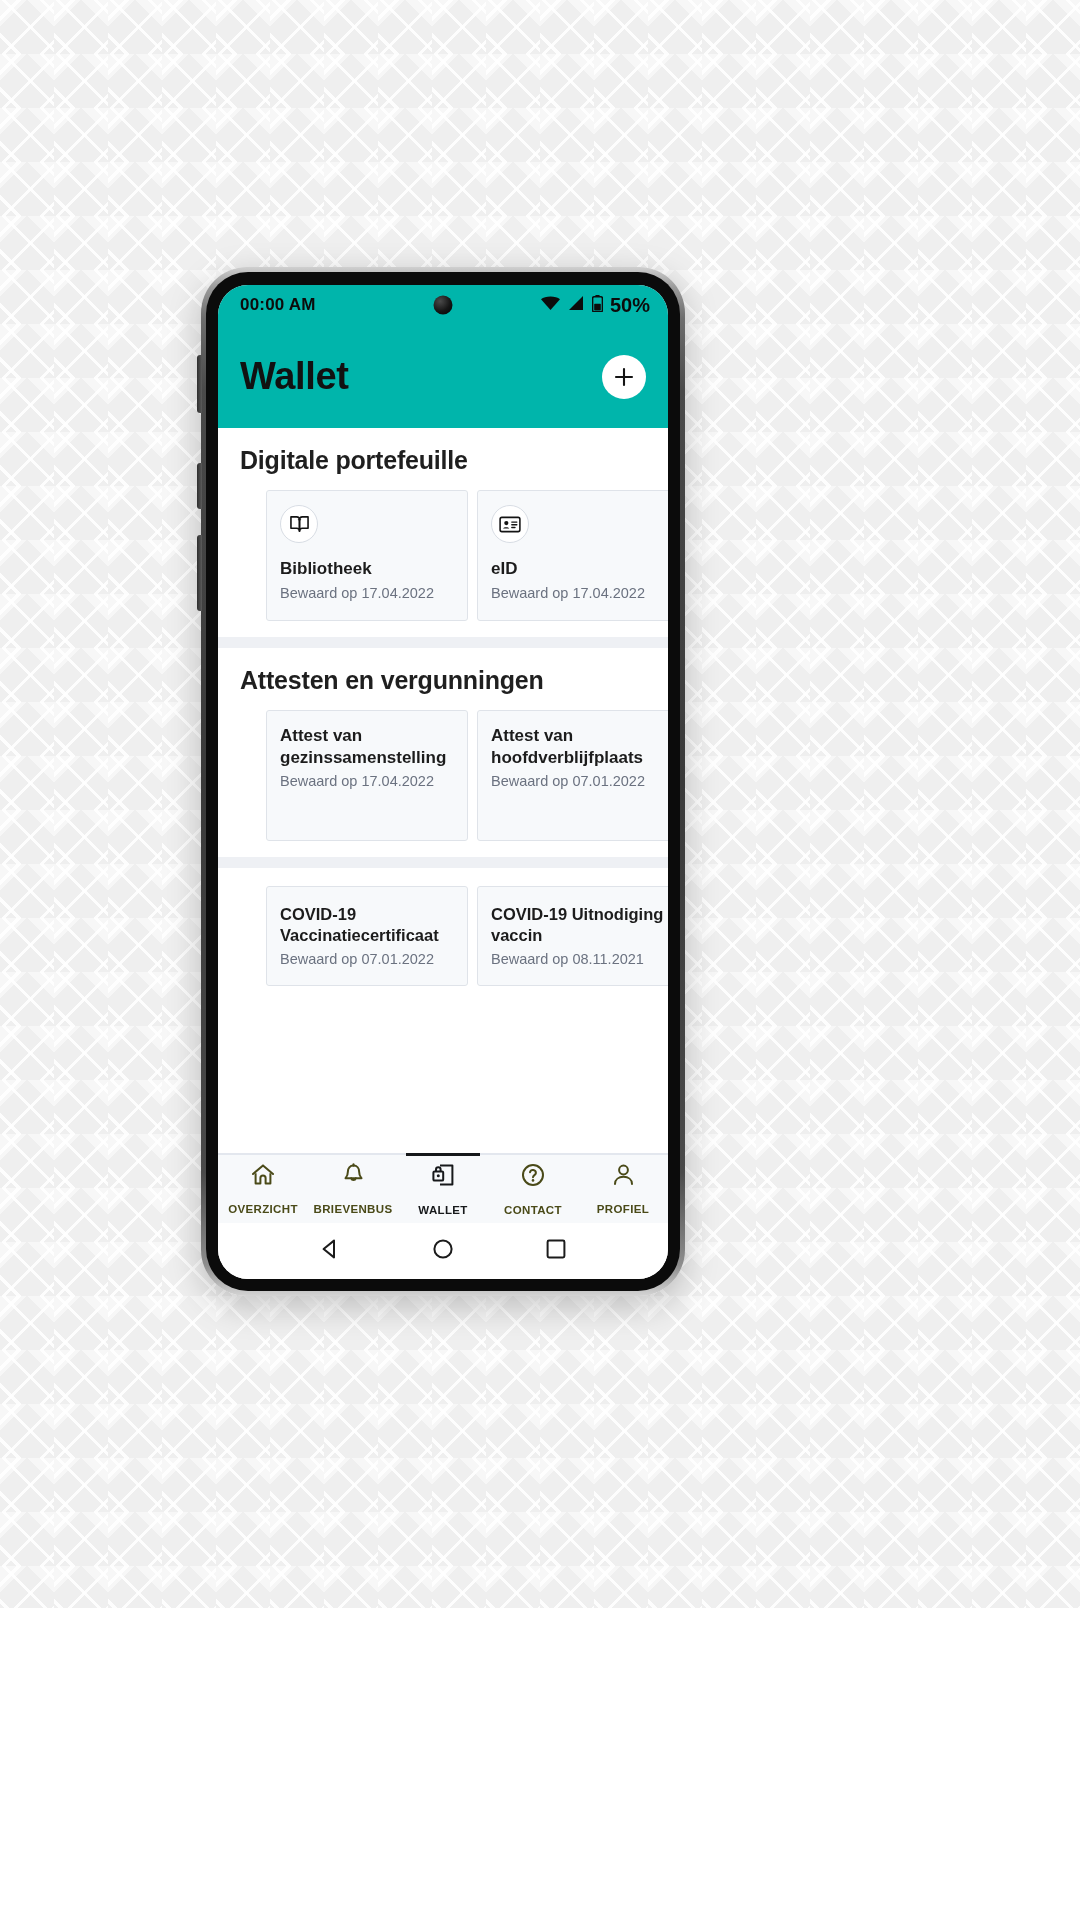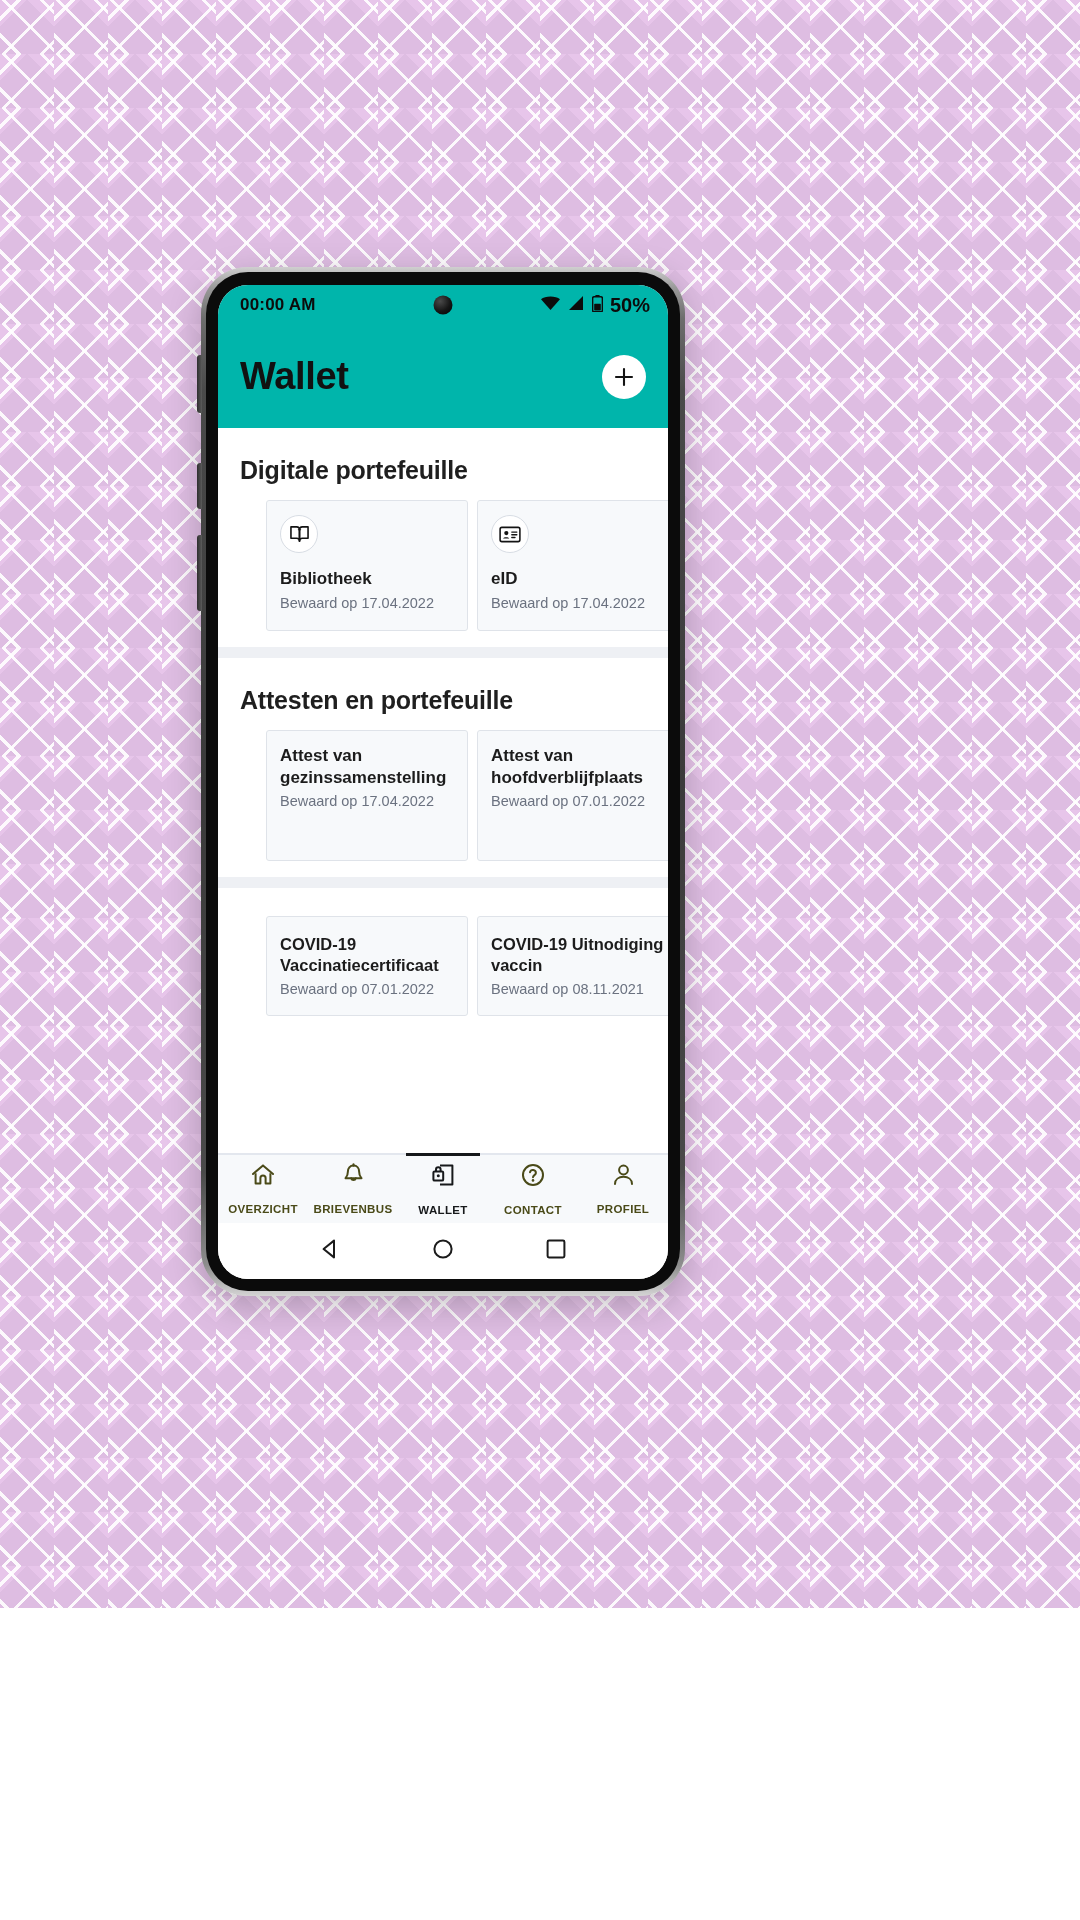--- a/index.html
+++ b/index.html
@@ -8,21 +8,21 @@
     width: 1080px;
     height: 1920px;
     overflow: hidden;
     font-family: "Liberation Sans", sans-serif;
   }
 
   #page {
     position: relative;
     width: 1080px;
     height: 1608px;
-    background: #a21caf;
+    background: #e5e5e5;
   }
 
   
   #wallpaper {
     position: absolute;
     inset: 0;
     background-color: #f3f3f3;
     background-image:
       linear-gradient(135deg, rgba(255,255,255,.95) 25%, transparent 25%),
       linear-gradient(225deg, rgba(255,255,255,.95) 25%, transparent 25%);
@@ -152,21 +152,21 @@
   
   #content {
     flex: 1;
     background: #ffffff;
     overflow: hidden;
     display: flex;
     flex-direction: column;
   }
   .section {
     background: #ffffff;
-    padding: 28px 0 16px 0;
+    padding: 18px 0 16px 0;
   }
   .section-title {
     font-size: 25px;
     font-weight: 600;
     color: #1f1f1f;
     padding: 0 22px;
     margin-bottom: 15px;
     letter-spacing: -.2px;
   }
   .divider {
@@ -368,21 +368,21 @@
                 <div class="card-name">eID</div>
                 <div class="card-sub">Bewaard op 17.04.2022</div>
               </div>
 
             </div>
           </div>
 
           <div class="divider"></div>
 
           <div class="section">
-            <div class="section-title">Attesten en portefeuille</div>
+            <div class="section-title">Attesten en vergunningen</div>
             <div class="card-row">
 
               <div class="card tall">
                 <div class="card-name">Attest van gezinssamenstelling</div>
                 <div class="card-sub">Bewaard op 17.04.2022</div>
               </div>
 
               <div class="card tall">
                 <div class="card-name">Attest van hoofdverblijfplaats</div>
                 <div class="card-sub">Bewaard op  07.01.2022</div>

